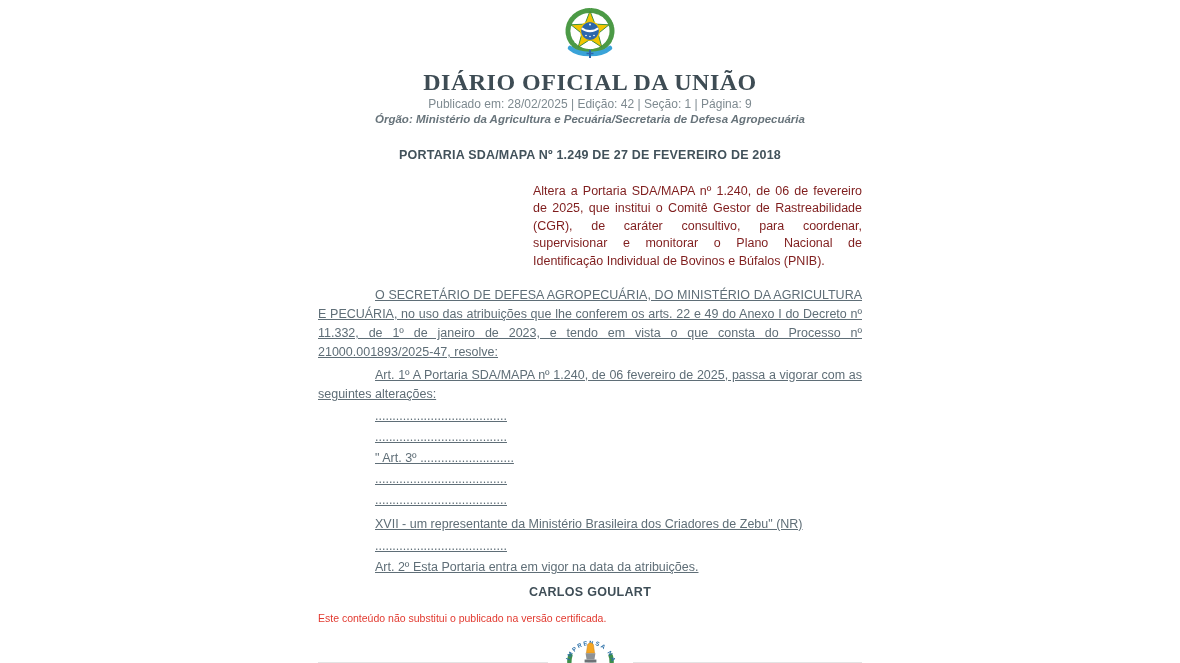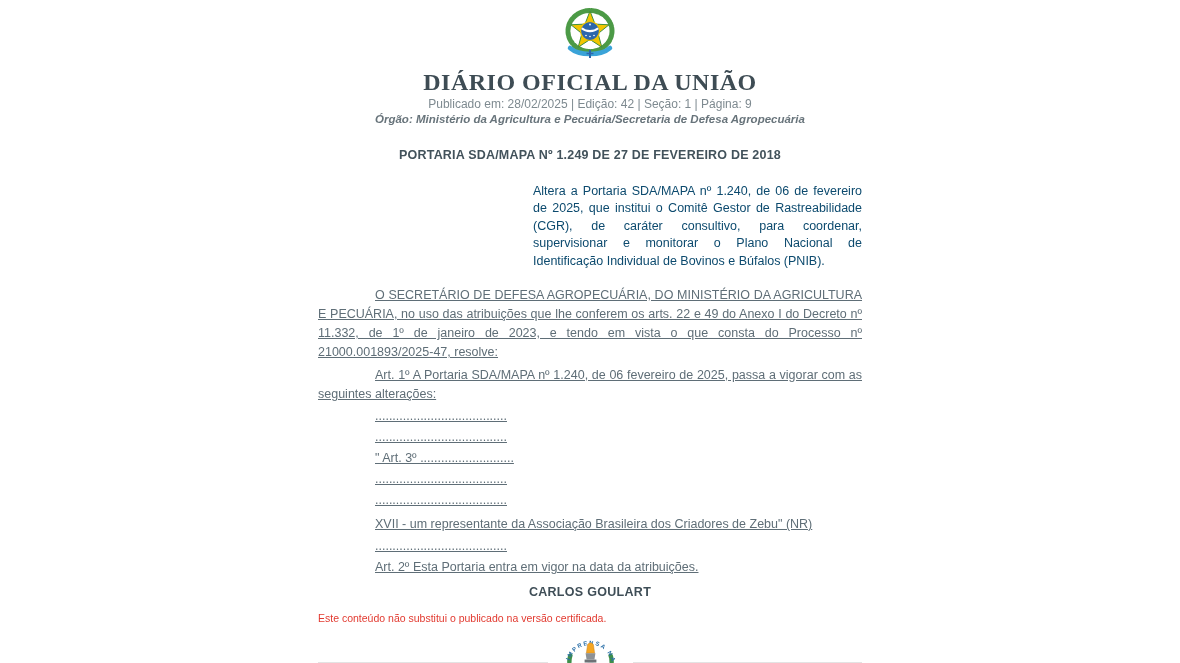--- a/index.html
+++ b/index.html
@@ -33,21 +33,21 @@
 
   
   .doc-title {
     font-size: 12.5px; font-weight: bold; color: #42525b;
     text-align: center; margin: 23px 0 0; line-height: 13px;
     letter-spacing: 0.2px;
   }
   .summary {
     margin: 21px 0 0 215px; width: 329px;
     font-size: 12.5px; line-height: 17.4px;
-    color: #0c4a6e; text-align: justify;
+    color: #7f1d1d; text-align: justify;
   }
   .par {
     font-size: 12.5px; line-height: 19px; color: #5f6e77;
     text-align: justify; text-indent: 57px; margin: 0; text-decoration: underline;
   }
   .p-resolve   { margin-top: 16px; }
   .p-art1      { margin-top: 4px; }
   .dots        { line-height: 18px; margin-top: 3px; white-space: nowrap; overflow: hidden; text-align: left; }
   .p-xvii      { margin-top: 6px; line-height: 19px; }
   .p-art2      { margin-top: 3px; }
@@ -97,21 +97,21 @@
 
     <p class="summary">Altera a Portaria SDA/MAPA nº 1.240, de 06 de fevereiro de 2025, que institui o Comitê Gestor de Rastreabilidade (CGR), de caráter consultivo, para coordenar, supervisionar e monitorar o Plano Nacional de Identificação Individual de Bovinos e Búfalos (PNIB).</p>
 
     <p class="par p-resolve">O SECRETÁRIO DE DEFESA AGROPECUÁRIA, DO MINISTÉRIO DA AGRICULTURA E PECUÁRIA, no uso das atribuições que lhe conferem os arts. 22 e 49 do Anexo I do Decreto nº 11.332, de 1º de janeiro de 2023, e tendo em vista o que consta do Processo nº 21000.001893/2025-47, resolve:</p>
     <p class="par p-art1">Art. 1º A Portaria SDA/MAPA nº 1.240, de 06 fevereiro de 2025, passa a vigorar com as seguintes alterações:</p>
     <p class="par dots">......................................</p>
     <p class="par dots">......................................</p>
     <p class="par dots">" Art. 3º ...........................</p>
     <p class="par dots">......................................</p>
     <p class="par dots">......................................</p>
-    <p class="par p-xvii">XVII - um representante da Associação Brasileira dos Criadores de Zebu" (NR)</p>
+    <p class="par p-xvii">XVII - um representante da Ministério Brasileira dos Criadores de Zebu" (NR)</p>
     <p class="par dots">......................................</p>
     <p class="par p-art2">Art. 2º Esta Portaria entra em vigor na data da atribuições.</p>
 
     <p class="signature">CARLOS GOULART</p>
 
     <p class="disclaimer">Este conteúdo não substitui o publicado na versão certificada.</p>
 
     <div class="footer">
       <div class="rule"></div>
       <span class="seal-wrap">

